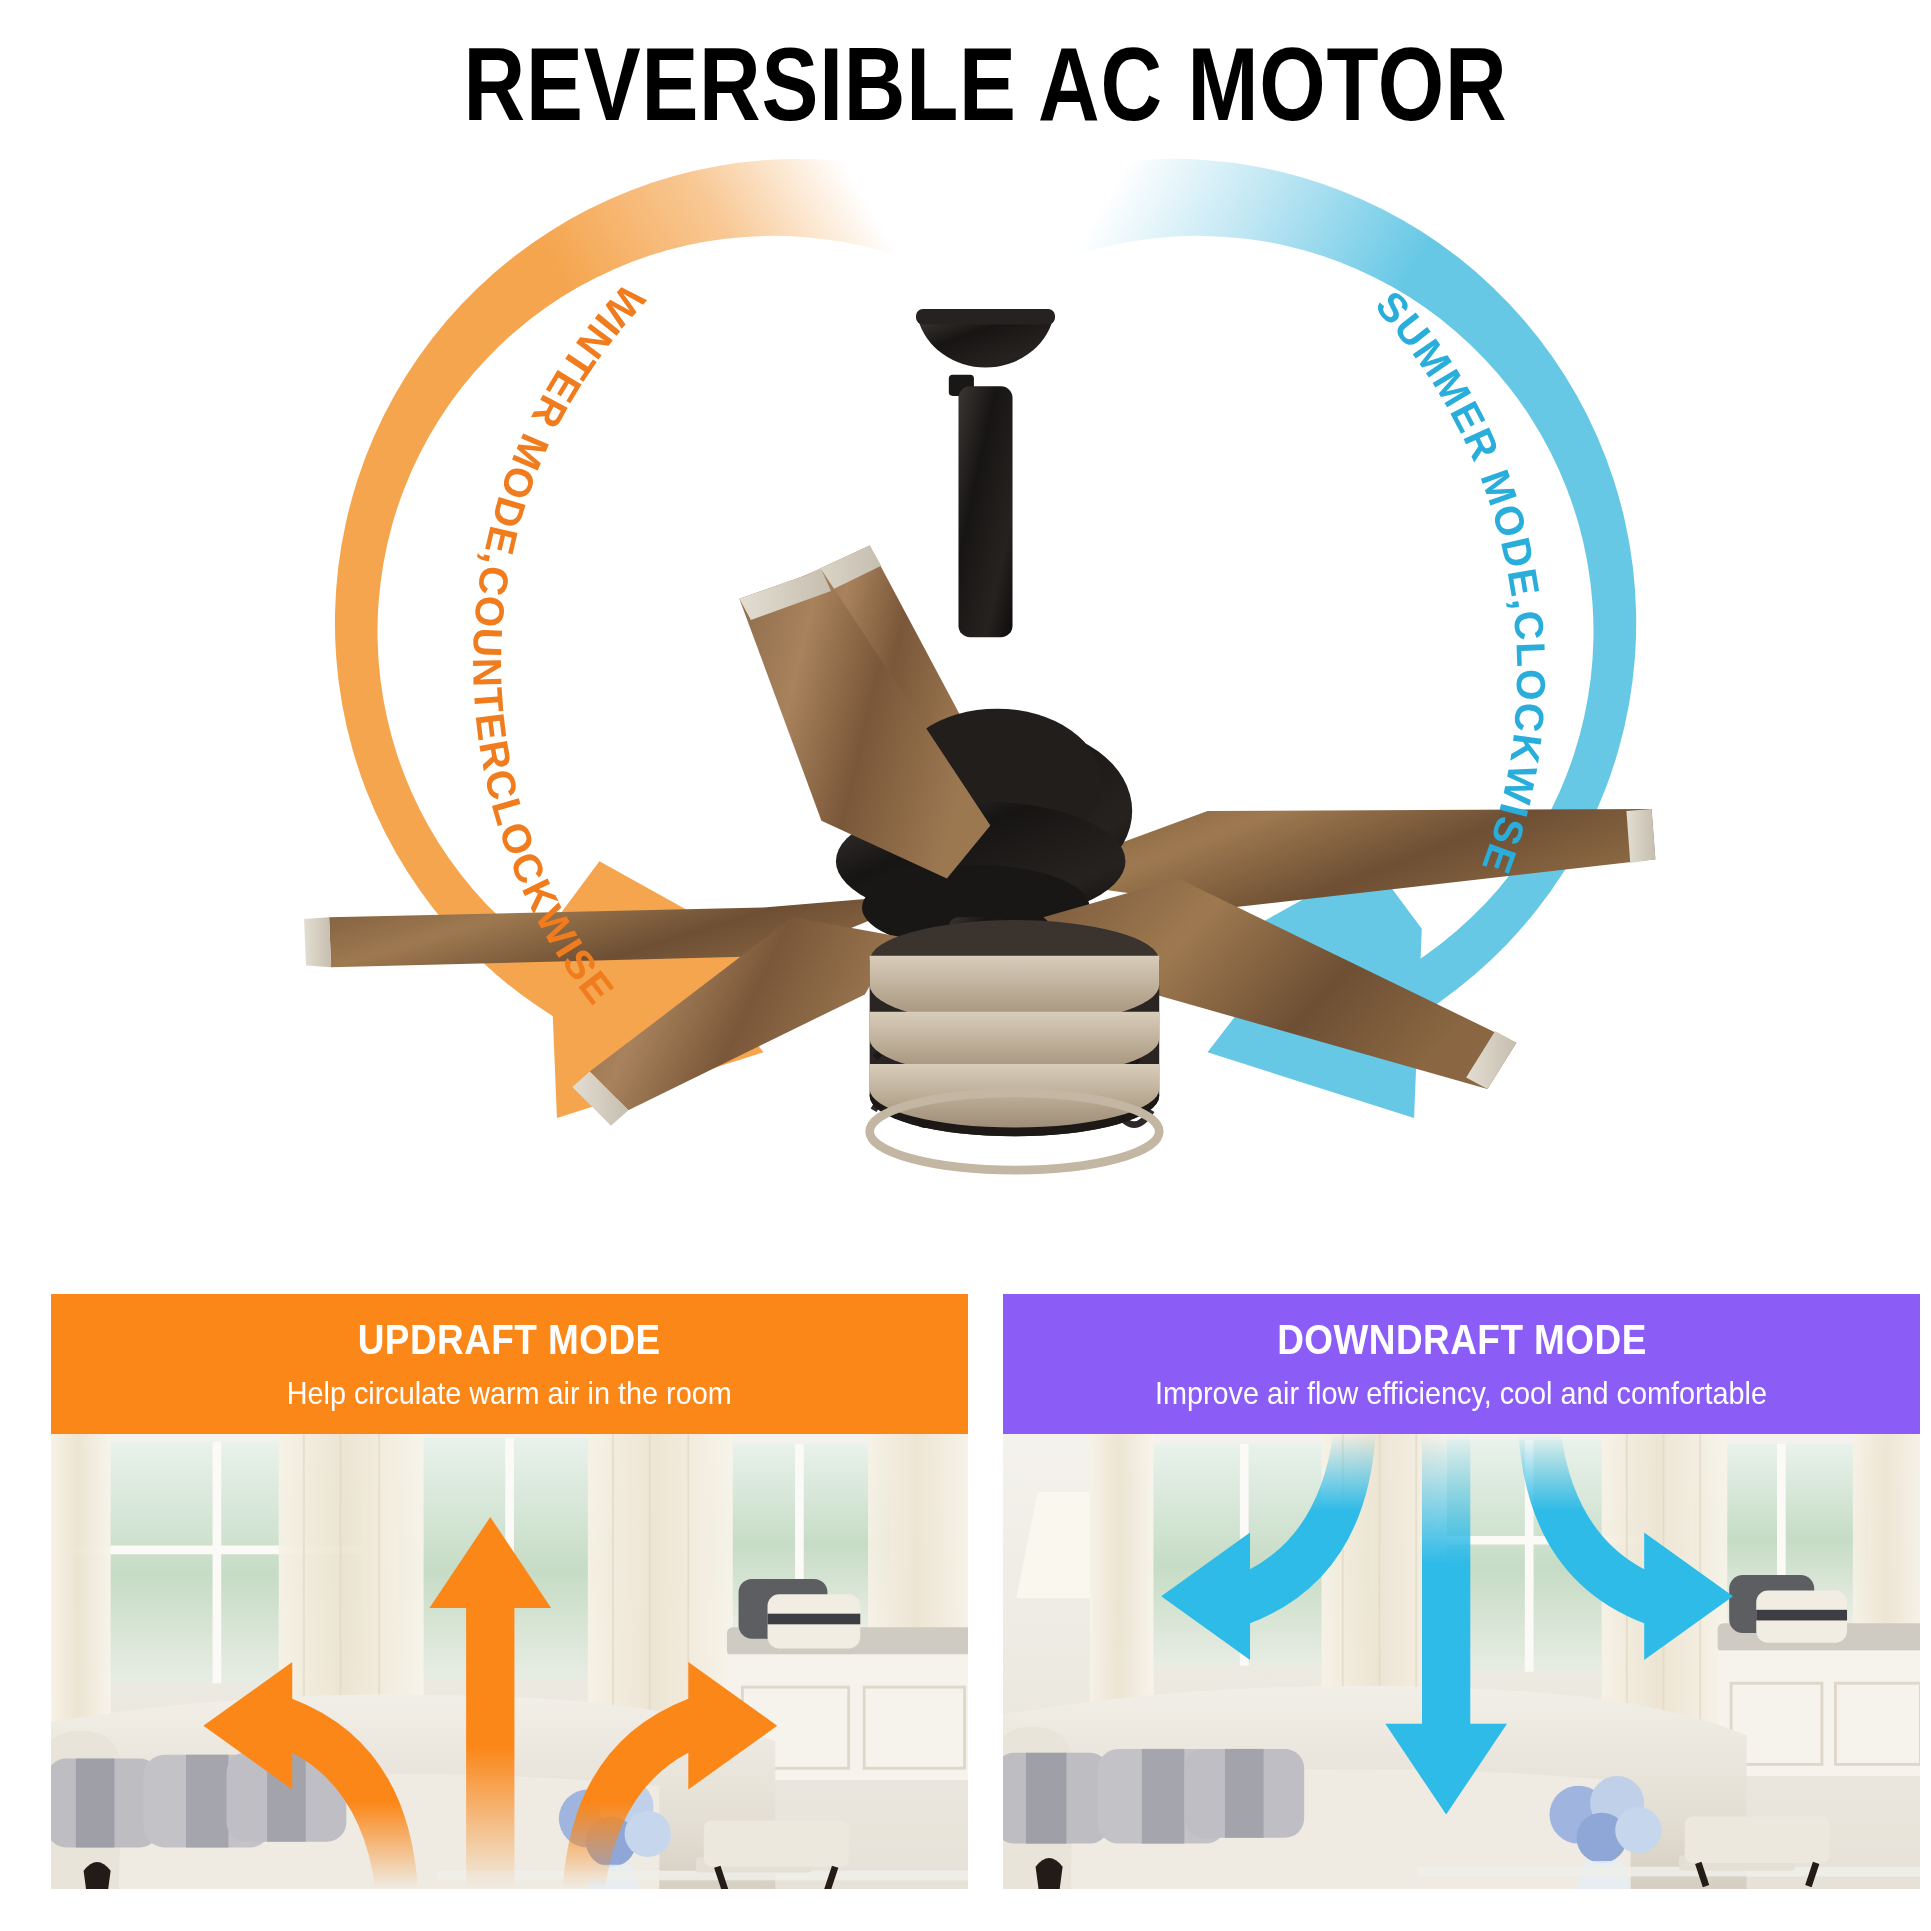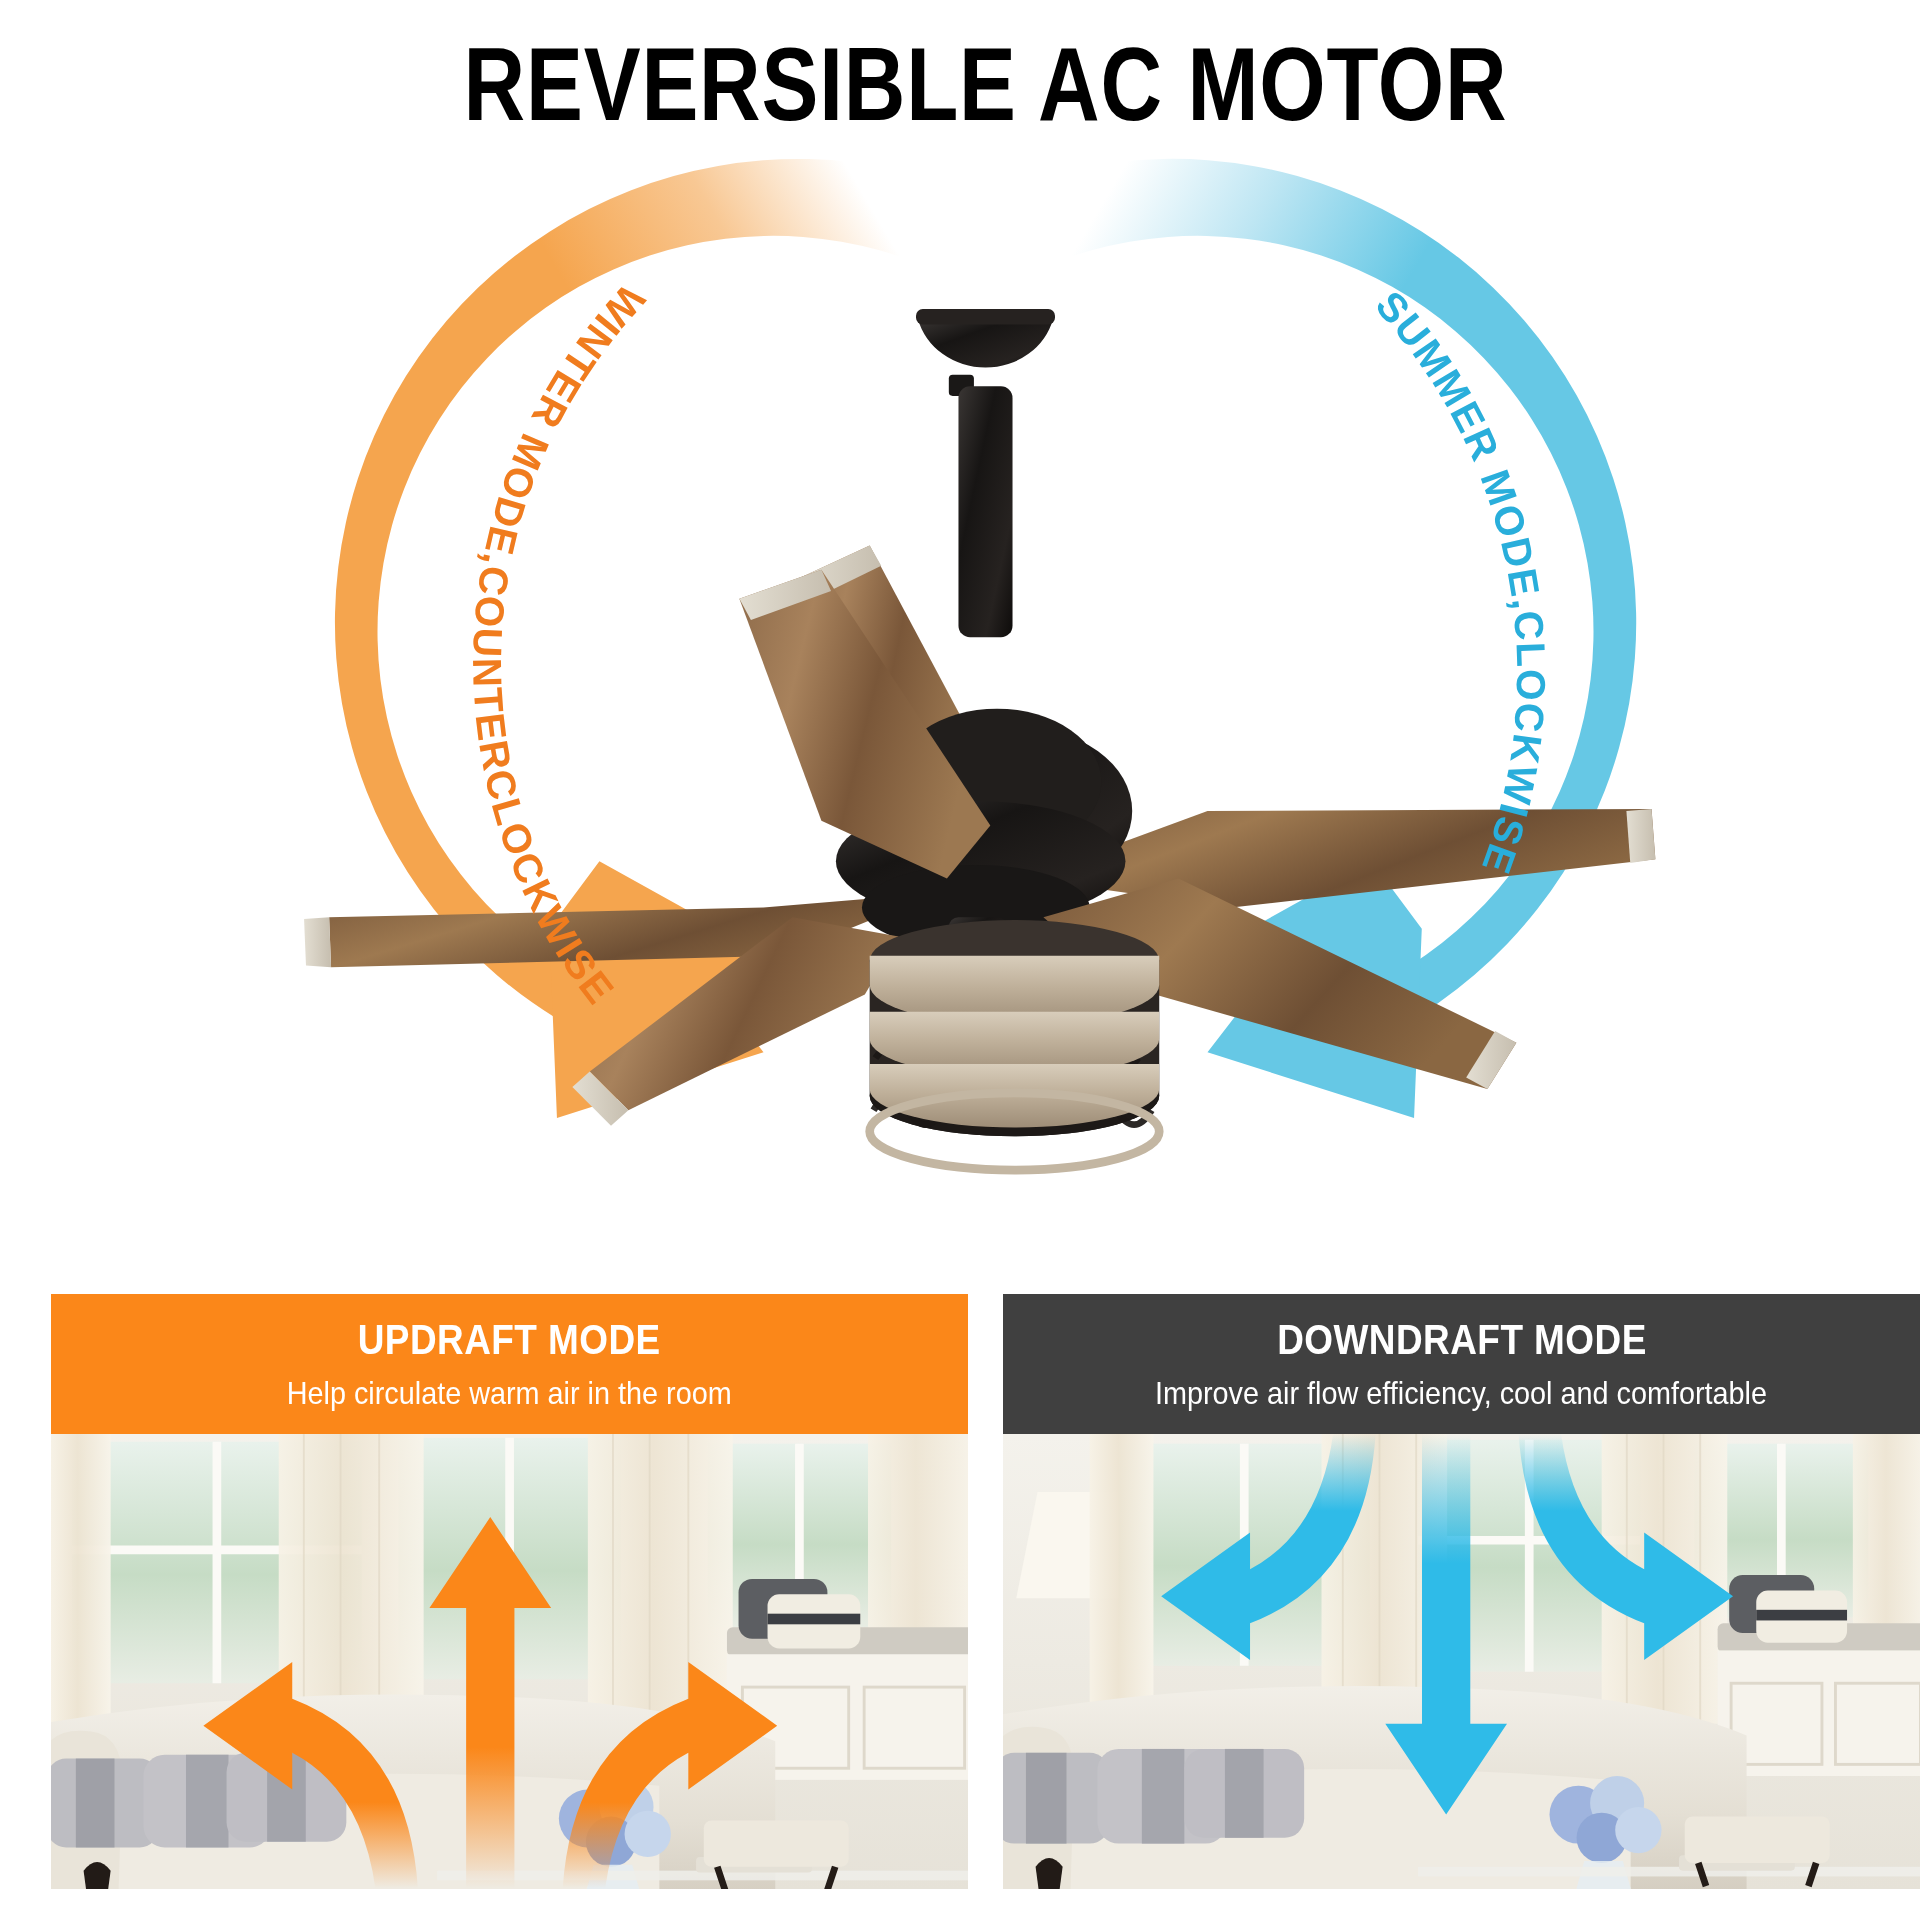--- a/index.html
+++ b/index.html
@@ -52,21 +52,21 @@
     display: flex; flex-direction: column;
     overflow: hidden;
   }
   .panel-head {
     height: 140px; flex: 0 0 140px;
     display: flex; flex-direction: column;
     align-items: center; justify-content: center;
     color: #fff;
   }
   .panel.warm .panel-head { background: #FB8719; }
-  .panel.cool .panel-head { background: #404040; }
+  .panel.cool .panel-head { background: #8b5cf6; }
   .panel-title {
     font-weight: 700; font-size: 42px; letter-spacing: 0.5px;
     transform: scaleX(0.88); white-space: nowrap;
   }
   .panel-sub {
     font-size: 32px; margin-top: 11.6px; font-weight: 400;
     transform: scaleX(0.9); white-space: nowrap;
   }
   .panel-photo { position: relative; flex: 1 1 auto; overflow: hidden; }
   .panel-photo svg { position: absolute; left: 0; top: 0; }

